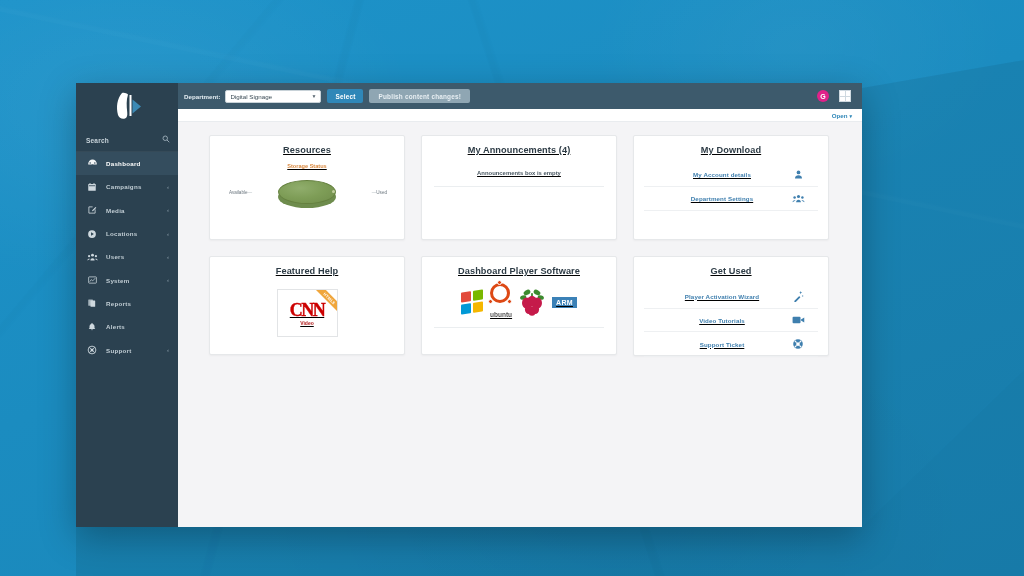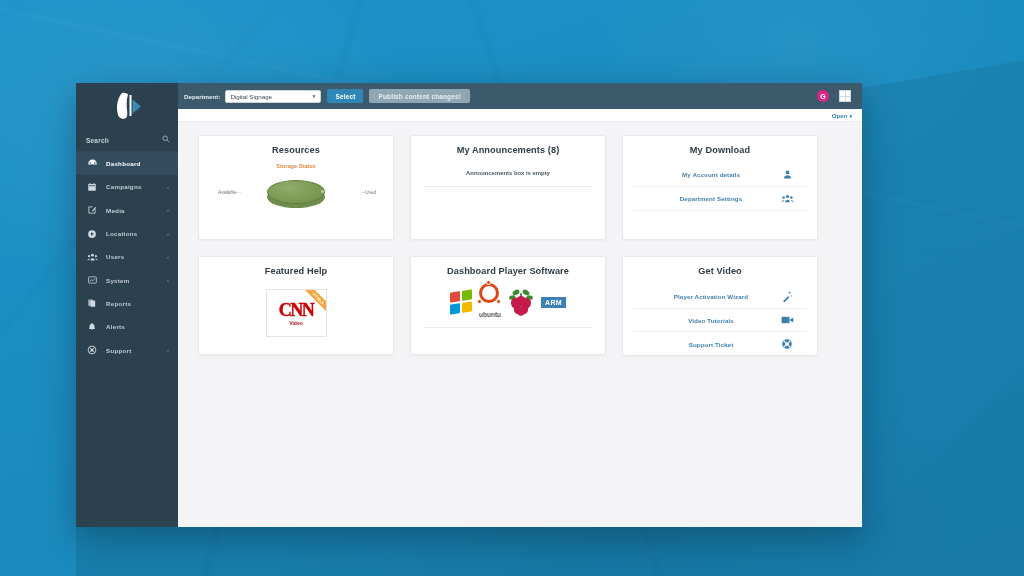--- a/index.html
+++ b/index.html
@@ -147,21 +147,22 @@
   .open-link .ca { font-size: 5px; margin-left: 2px; }
 
   .content {
     flex: 1; background: #f4f4f6; padding: 13px 0 0 0;
     overflow: hidden;
   }
   .grid {
     display: grid;
     grid-template-columns: repeat(3, 196px);
     gap: 16px;
-    padding-left: 20px;
+    padding-left: 31px;
+    text-decoration: underline;
   }
   .card {
     background: #fff; border: 1px solid #e6e8ea; border-radius: 2px;
     box-shadow: 0 1px 2px rgba(0,0,0,.04);
     padding: 9px 10px 10px;
   }
   .card-h1 { height: 105px; }
   .card-h2 { height: 99px; }
   .card-h3 { height: 100px; }
   .card-title {
@@ -469,21 +470,21 @@
             <span class="lead left">
               <span>Available</span><span class="dash">—</span>
             </span>
             <span class="lead right">
               <span class="dash">—</span><span>Used</span>
             </span>
           </div>
         </div>
 
         <div class="card card-h1">
-          <div class="card-title">My Announcements (8)</div>
+          <div class="card-title">My Announcements (4)</div>
           <div class="empty-note">Announcements box is empty</div>
           <div class="hr"></div>
         </div>
 
         <div class="card card-h1">
           <div class="card-title">My Download</div>
 
           <div class="lrow">
             <span class="ltext">My Account details</span>
             <span class="licon">
@@ -566,21 +567,21 @@
 
             <span class="os-ico">
               <span class="arm-badge">ARM</span>
             </span>
 
           </div>
           <div class="hr" style="margin-top:8px"></div>
         </div>
 
         <div class="card card-h3">
-          <div class="card-title">Get Video</div>
+          <div class="card-title">Get Used</div>
 
           <div class="lrow">
             <span class="ltext">Player Activation Wizard</span>
             <span class="licon">
               <svg width="12" height="12" viewBox="0 0 16 16" fill="#3f7fae">
                 <rect x="2" y="11.2" width="10" height="2.4" rx="1" transform="rotate(-45 7 12.4)"></rect>
                 <path d="M11.6 1.4l.6 1.5 1.5.6-1.5.6-.6 1.5-.6-1.5-1.5-.6 1.5-.6z"></path>
                 <path d="M14.3 6.6l.4 1 1 .4-1 .4-.4 1-.4-1-1-.4 1-.4z"></path>
               </svg>
             </span>

